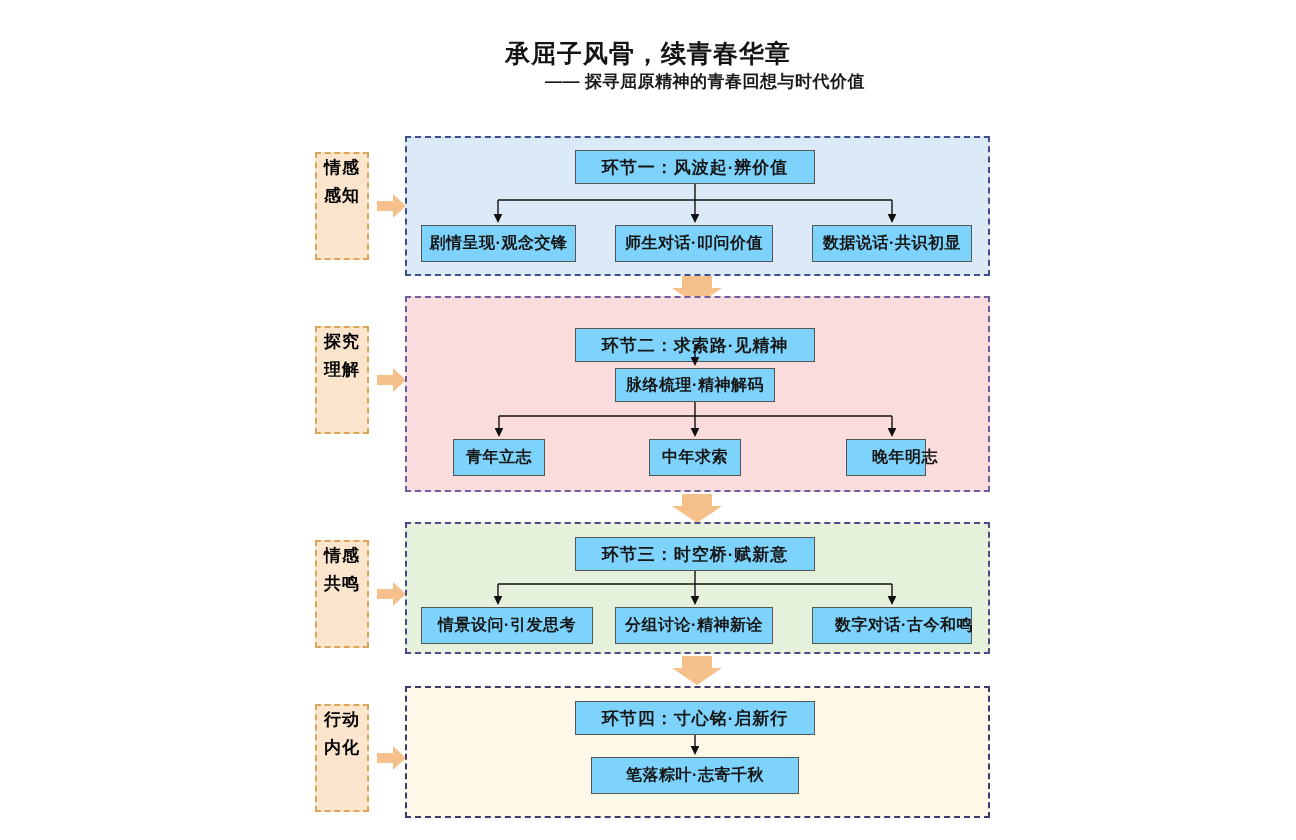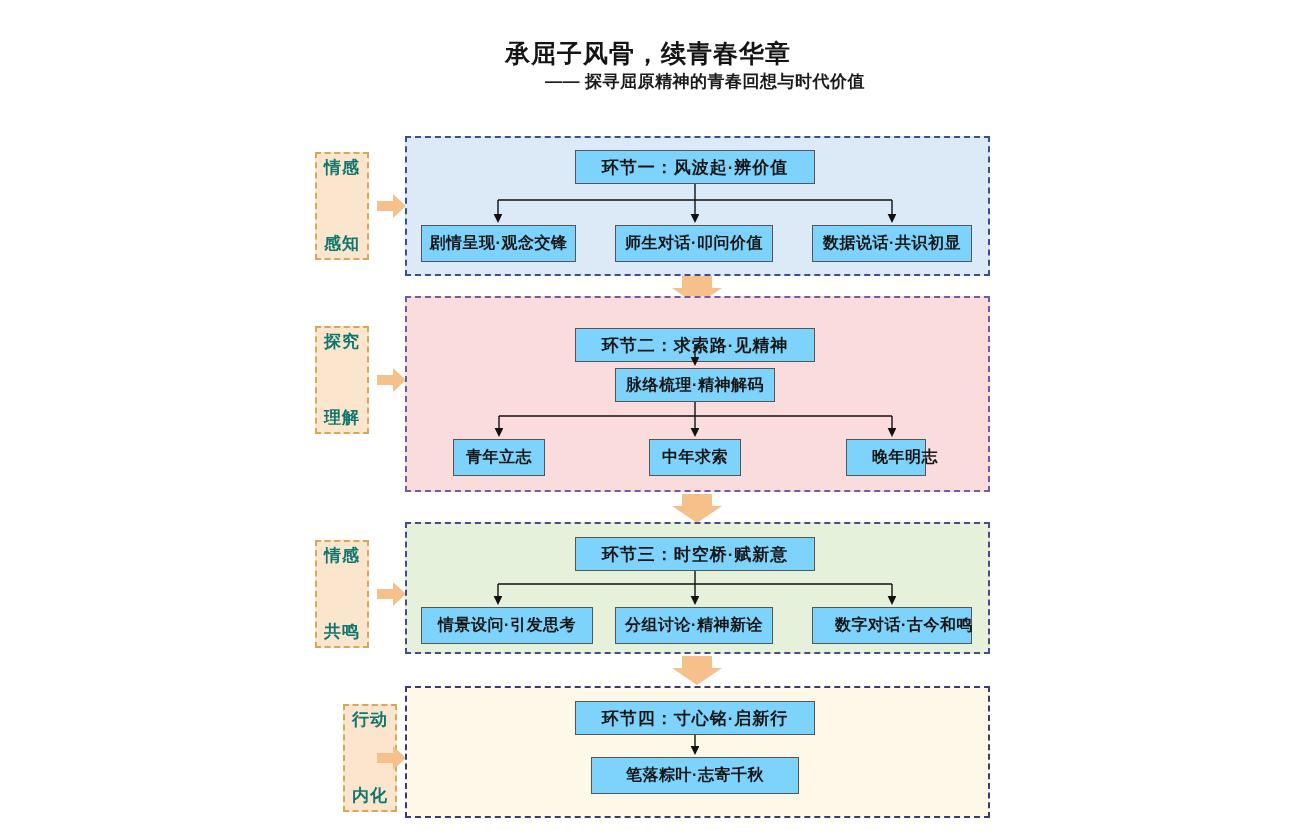--- a/index.html
+++ b/index.html
@@ -51,24 +51,24 @@
   .stage-label {
     position: absolute;
     left: 315px;
     width: 54px;
     background: #fbe5cd;
     border: 2px dashed #d8a75a;
     box-sizing: border-box;
     display: flex;
     flex-direction: column;
     align-items: center;
-    justify-content: space-between;
+    justify-content: flex-start;
     font-size: 17px;
     font-weight: bold;
-    color: #0f766e;
+    color: #000000;
     line-height: 28px;
     letter-spacing: 1px;
   }
   .stage-arrow {
     position: absolute;
     left: 377px;
     width: 30px;
     height: 30px;
   }
 
@@ -227,21 +227,21 @@
       </g>
     </svg>
   </div>
 </div>
 
 <svg class="vconnect" style="top:656px;" viewBox="0 0 1296 30">
   <path d="M682,0 L712,0 L712,12 L722,12 L697,29 L672,12 L682,12 Z" fill="#f5c08a"></path>
 </svg>
 
 <div class="stage" id="stage-4" style="top:686px;">
-  <div class="stage-label" style="top:18px;height:108px;margin-left:28px;">
+  <div class="stage-label" style="top:18px;height:108px;">
     <span>行动</span>
     <span>内化</span>
   </div>
   <svg class="stage-arrow" style="top:57px;" viewBox="0 0 30 30">
     <path d="M0,10 L16,10 L16,3 L29,15 L16,27 L16,20 L0,20 Z" fill="#f5c08a"></path>
   </svg>
 
   <div class="panel cream" style="top:0px;height:132px;">
     <div class="node header" style="left:168px;top:13px;width:240px;height:34px;">环节四：寸心铭·启新行</div>
     <div class="node" style="left:184px;top:69px;width:208px;height:37px;">笔落粽叶·志寄千秋</div>

